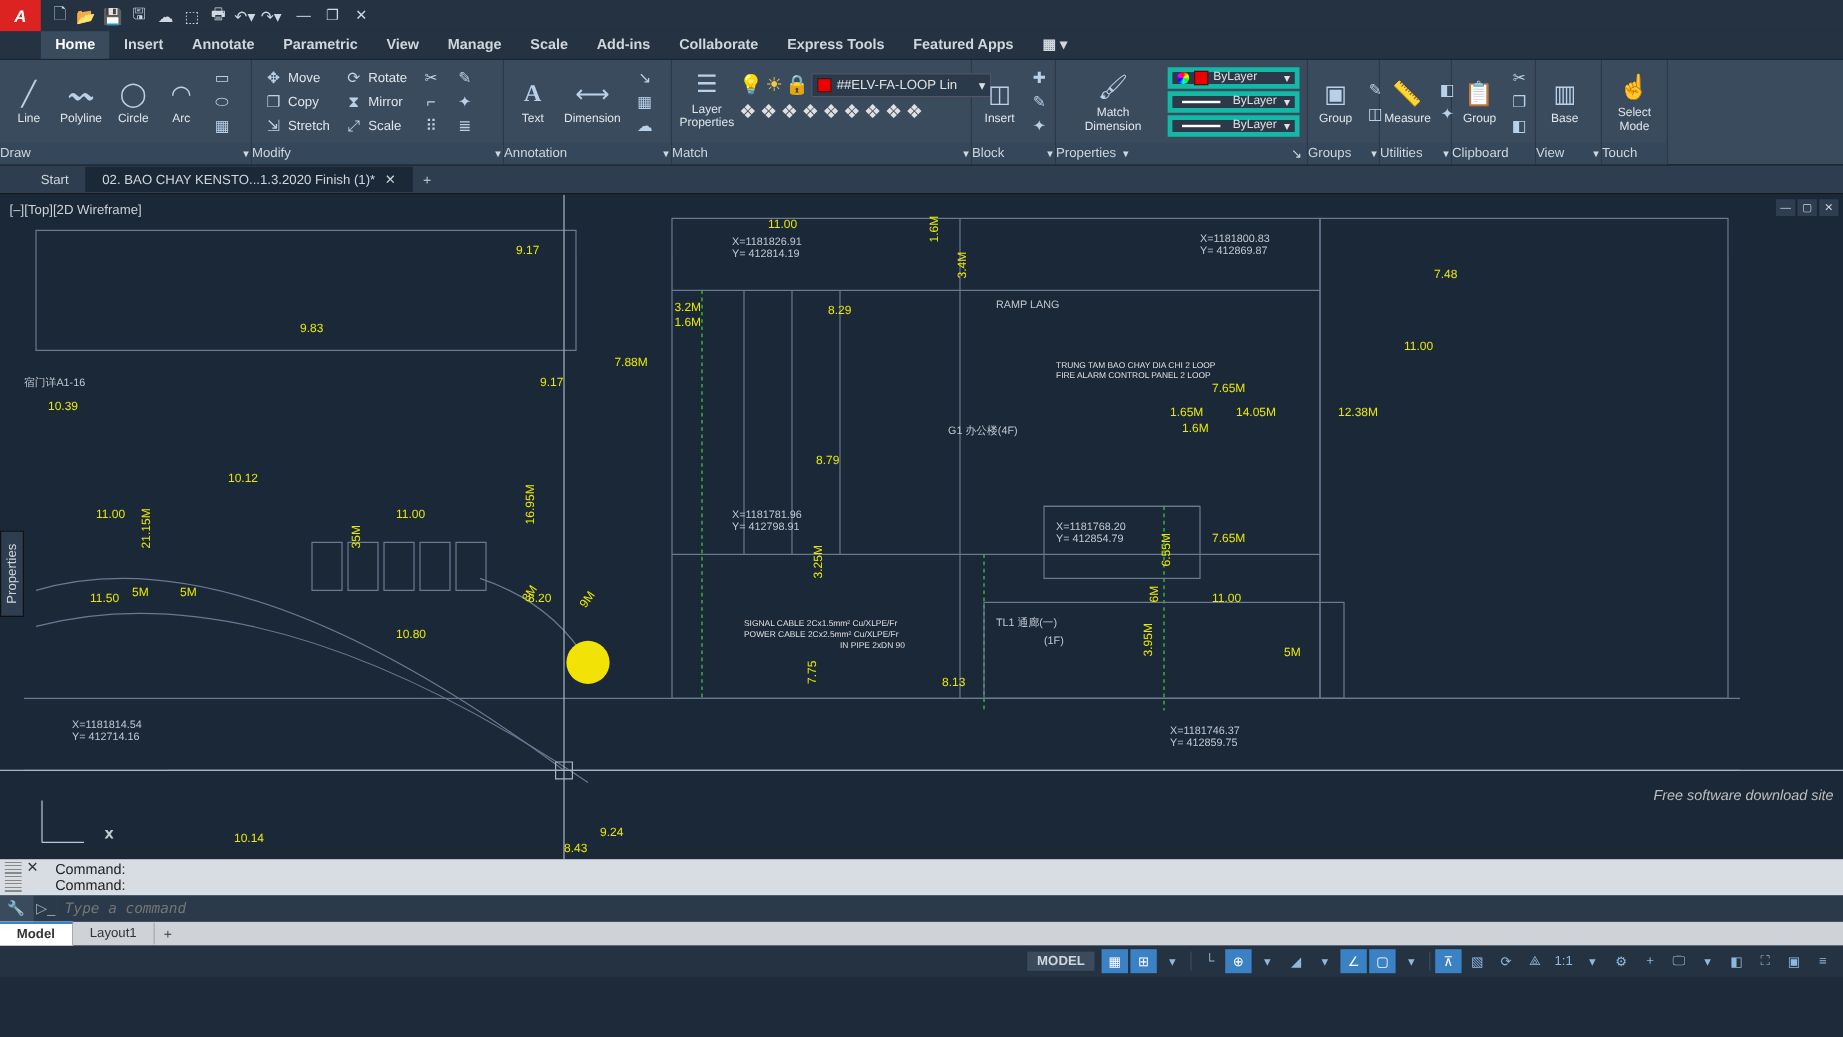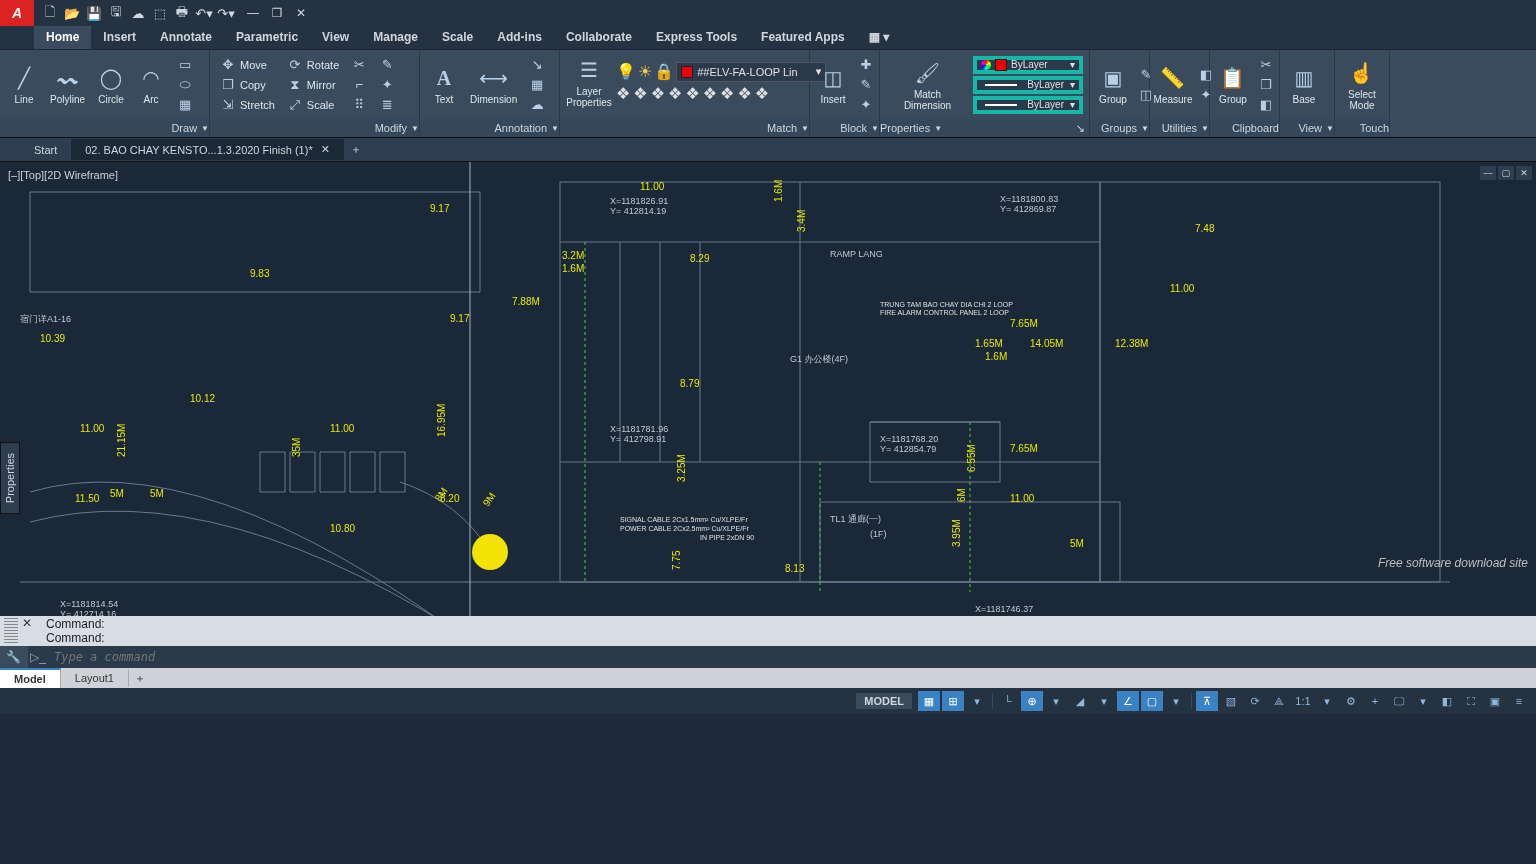--- a/index.html
+++ b/index.html
@@ -16,21 +16,21 @@
 
 
 .ribbon-tabs { height: 24px; background: #253242; display: flex; align-items: flex-end; font-size: 12px; padding-left: 34px; border-bottom: 1px solid #1a2432; }
 .ribbon-tab { padding: 4px 12px 5px; color: #d0d6dc; cursor: pointer; font-weight: bold; }
 .ribbon-tab.active { background: #3b4b5e; color: #fff; }
 
 
 .ribbon { height: 88px; background: #3b4b5e; display: flex; border-bottom: 1px solid #111; }
 .panel { border-right: 1px solid #2a3847; display: flex; flex-direction: column; }
 .panel-content { flex: 1; display: flex; align-items: center; padding: 2px 6px; gap: 4px; }
-.panel-title { height: 18px; font-size: 11px; color: #cfd6dc; text-align: center; display: flex; align-items: center; justify-content: flex-end; gap: 4px; background: #34475b; }
+.panel-title { height: 18px; font-size: 11px; color: #cfd6dc; text-align: center; display: flex; align-items: center; justify-content: space-between; gap: 4px; background: #34475b; }
 .panel-title .caret { font-size: 8px; }
 
 .vbtn { display: flex; flex-direction: column; align-items: center; justify-content: center; gap: 2px; padding: 2px 4px; cursor: pointer; min-width: 34px; }
 .vbtn .ico { width: 28px; height: 28px; display: flex; align-items: center; justify-content: center; color: #b8d0e8; font-size: 20px; }
 .vbtn .lbl { font-size: 10px; color: #dfe5ea; text-align: center; line-height: 11px; }
 
 .sbtn { display: flex; align-items: center; gap: 4px; padding: 1px 4px; font-size: 11px; color: #dfe5ea; cursor: pointer; height: 20px; }
 .sbtn .sico { width: 16px; height: 16px; display: flex; align-items: center; justify-content: center; color: #b8d0e8; font-size: 13px; }
 .mini-col { display: flex; flex-direction: column; gap: 0; }
 
@@ -40,21 +40,21 @@
 .prop-combo .line-sample { flex:1; border-top: 2px solid #fff; margin: 0 4px; }
 
 
 .file-tabs { height: 24px; background: #2e3d4f; display: flex; align-items: center; font-size: 11px; padding-left: 20px; gap: 0; border-bottom: 1px solid #111; }
 .file-tab { padding: 4px 14px; color: #cfd6dc; cursor: pointer; display: flex; align-items: center; gap: 8px; }
 .file-tab.active { background: #1b2838; }
 .file-tab .close { font-size: 11px; }
 .add-tab { width: 24px; text-align: center; color: #cfd6dc; cursor: pointer; }
 
 
-.workspace { position: relative; height: 454px; background: #1b2838; overflow: hidden; }
+.workspace { position: relative; height: 554px; background: #1b2838; overflow: hidden; }
 .viewport-label { position: absolute; top: 6px; left: 6px; font-size: 11px; color: #cbd2d8; background: rgba(27,40,56,.6); padding: 1px 2px; }
 .vp-controls { position: absolute; top: 4px; right: 4px; display: flex; gap: 2px; }
 .vp-btn { width: 16px; height: 14px; background: #2e3d4f; color: #cfd6dc; font-size: 9px; display: flex; align-items: center; justify-content: center; cursor: pointer; }
 
 .props-tab { position: absolute; left: 0; top: 280px; writing-mode: vertical-rl; transform: rotate(180deg); background: #2e3d4f; color: #cfd6dc; font-size: 11px; padding: 10px 3px; border: 1px solid #111; cursor: pointer; }
 
 .canvas { position: absolute; inset: 0; }
 .canvas line, .canvas rect, .canvas polyline, .canvas circle { vector-effect: non-scaling-stroke; }
 
 .watermark { position: absolute; right: 8px; bottom: 46px; text-align: right; }

